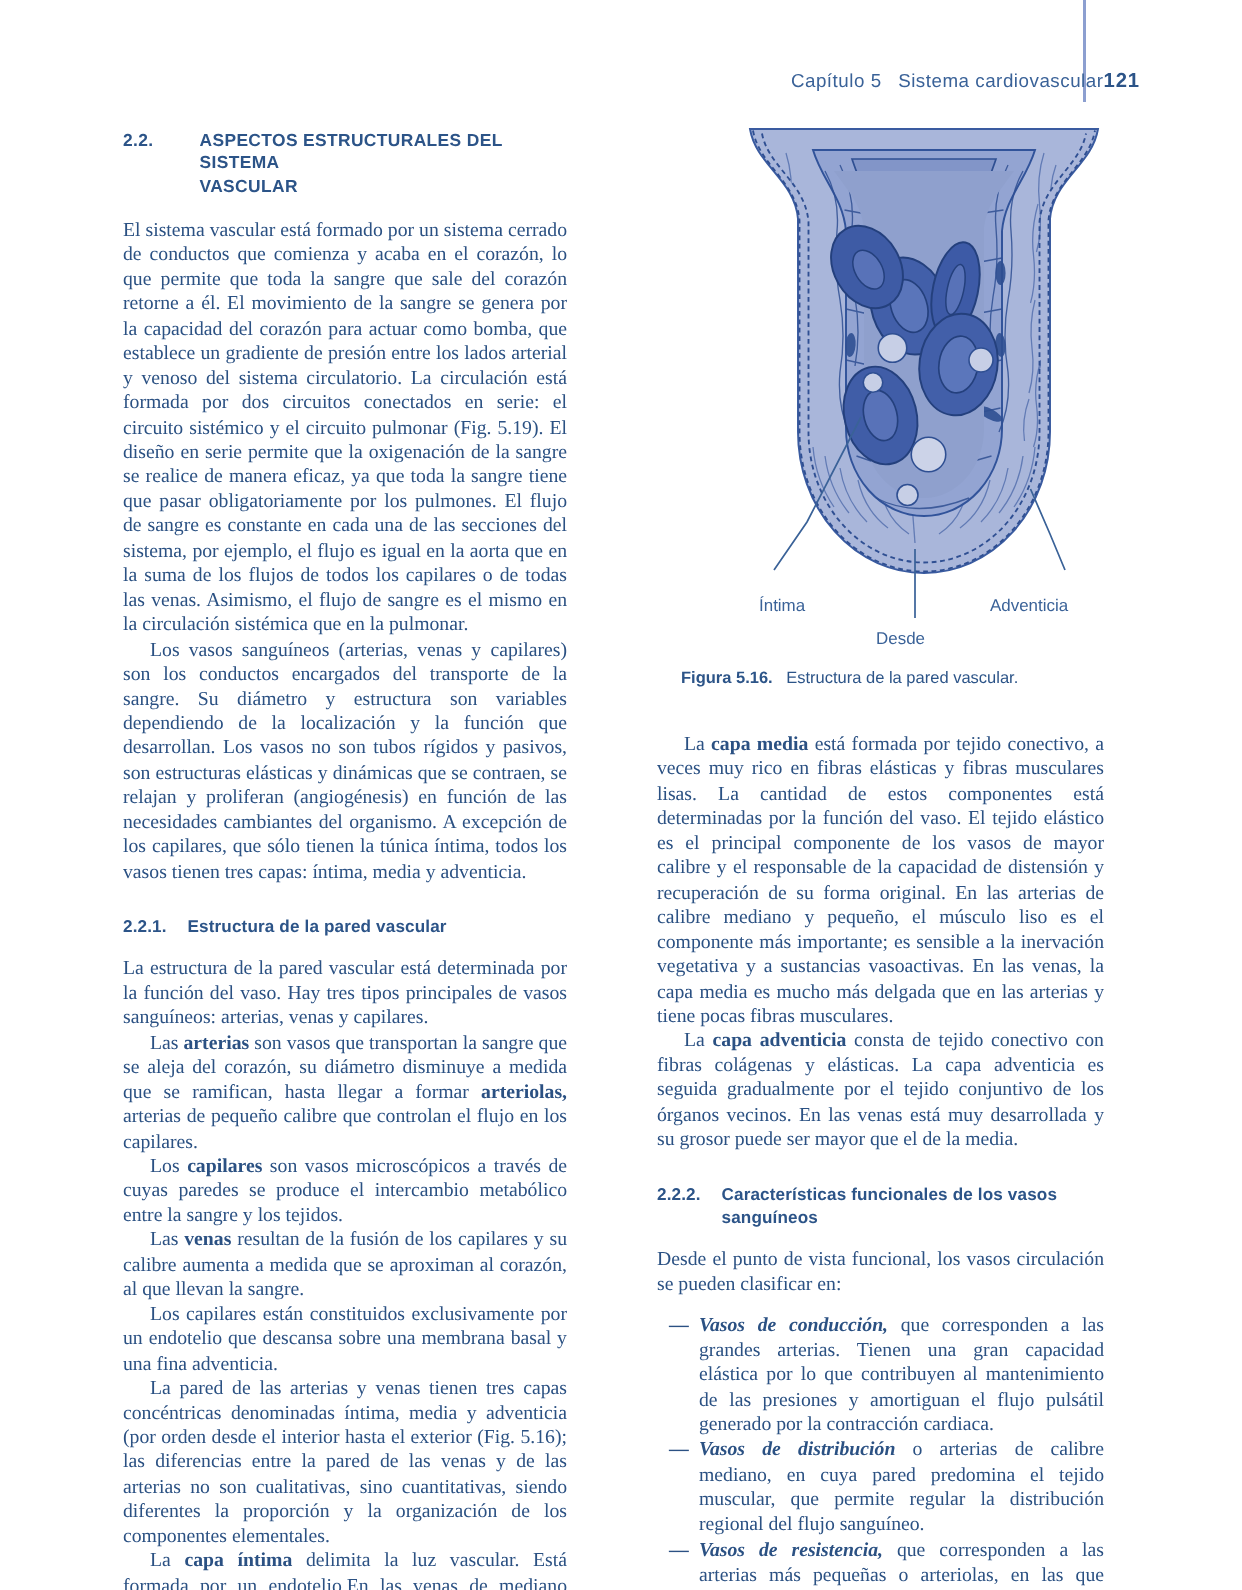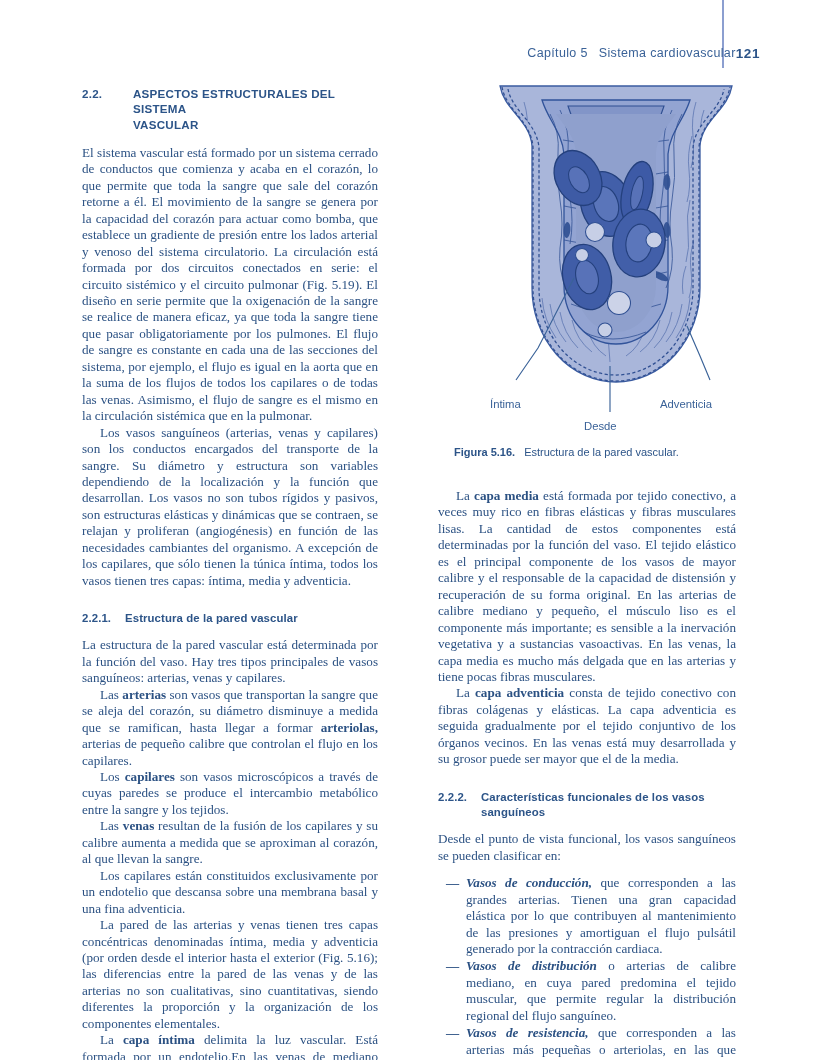--- a/index.html
+++ b/index.html
@@ -16,21 +16,21 @@
     font-family: "Liberation Serif", serif;
     color: #2b5183;
   }
 
   
   .running-head {
     position: absolute;
     top: 46px;
     right: 68px;
     display: flex;
-    align-items: flex-start;
+    align-items: center;
     gap: 0;
     font-family: "Liberation Sans", sans-serif;
     font-size: 12.5px;
     letter-spacing: .35px;
     color: #3a6298;
     white-space: nowrap;
   }
   .running-head .rh-chapter { font-weight: 400; }
   .running-head .rh-title { font-weight: 400; margin-left: 11px; }
   .running-head .rh-folio {
@@ -136,21 +136,21 @@
     height: 345px;
   }
   .figure-art svg { display: block; }
   .fig-label {
     position: absolute;
     font-family: "Liberation Sans", sans-serif;
     font-size: 11.3px;
     color: #3a6298;
     white-space: nowrap;
   }
-  .lbl-intima    { left: 52px;  top: 318px; }
+  .lbl-intima    { left: 68px;  top: 318px; }
   .lbl-media     { left: 146px; top: 340px; }
   .lbl-adventicia{ left: 222px; top: 318px; }
 
   .fig-caption {
     position: absolute;
     left: 0;
     top: 365px;
     width: 344px;
     font-family: "Liberation Sans", sans-serif;
     font-size: 11px;
@@ -371,21 +371,21 @@
     <p class="body indent"><span>La </span><b>capa adventicia</b><span> consta de tejido conectivo con fibras colágenas y elásticas. La capa adventicia es seguida gradualmente por el tejido conjuntivo de los órganos vecinos. En las venas está muy desarrollada y su grosor puede ser mayor que el de la media.</span></p>
 
     <h3 class="sub-head">
       <span class="num">2.2.2.</span>
       <span class="txt">
         <span>Características funcionales de los vasos</span><br>
         <span>sanguíneos</span>
       </span>
     </h3>
 
-    <p class="body">Desde el punto de vista funcional, los vasos sanguíneos se pueden clasificar en:</p>
+    <p class="body">Desde el punto de vista funcional, los vasos circulación se pueden clasificar en:</p>
 
     <ul class="dash-list">
       <li>
         <span class="dash">—</span><b>Vasos de conducción,</b><span> que corresponden a las grandes arterias. Tienen una gran capacidad elástica por lo que contribuyen al mantenimiento de las presiones y amortiguan el flujo pulsátil generado por la contracción cardiaca.</span>
       </li>
       <li>
         <span class="dash">—</span><b>Vasos de distribución</b><span> o arterias de calibre mediano, en cuya pared predomina el tejido muscular, que permite regular la distribución regional del flujo sanguíneo.</span>
       </li>
       <li>
         <span class="dash">—</span><b>Vasos de resistencia,</b><span> que corresponden a las arterias más pequeñas o arteriolas, en las que también predomina el componente muscular. Se encargan de la regulación local de la circulación, y de ellas dependen las llamadas resistencias periféricas.</span>

